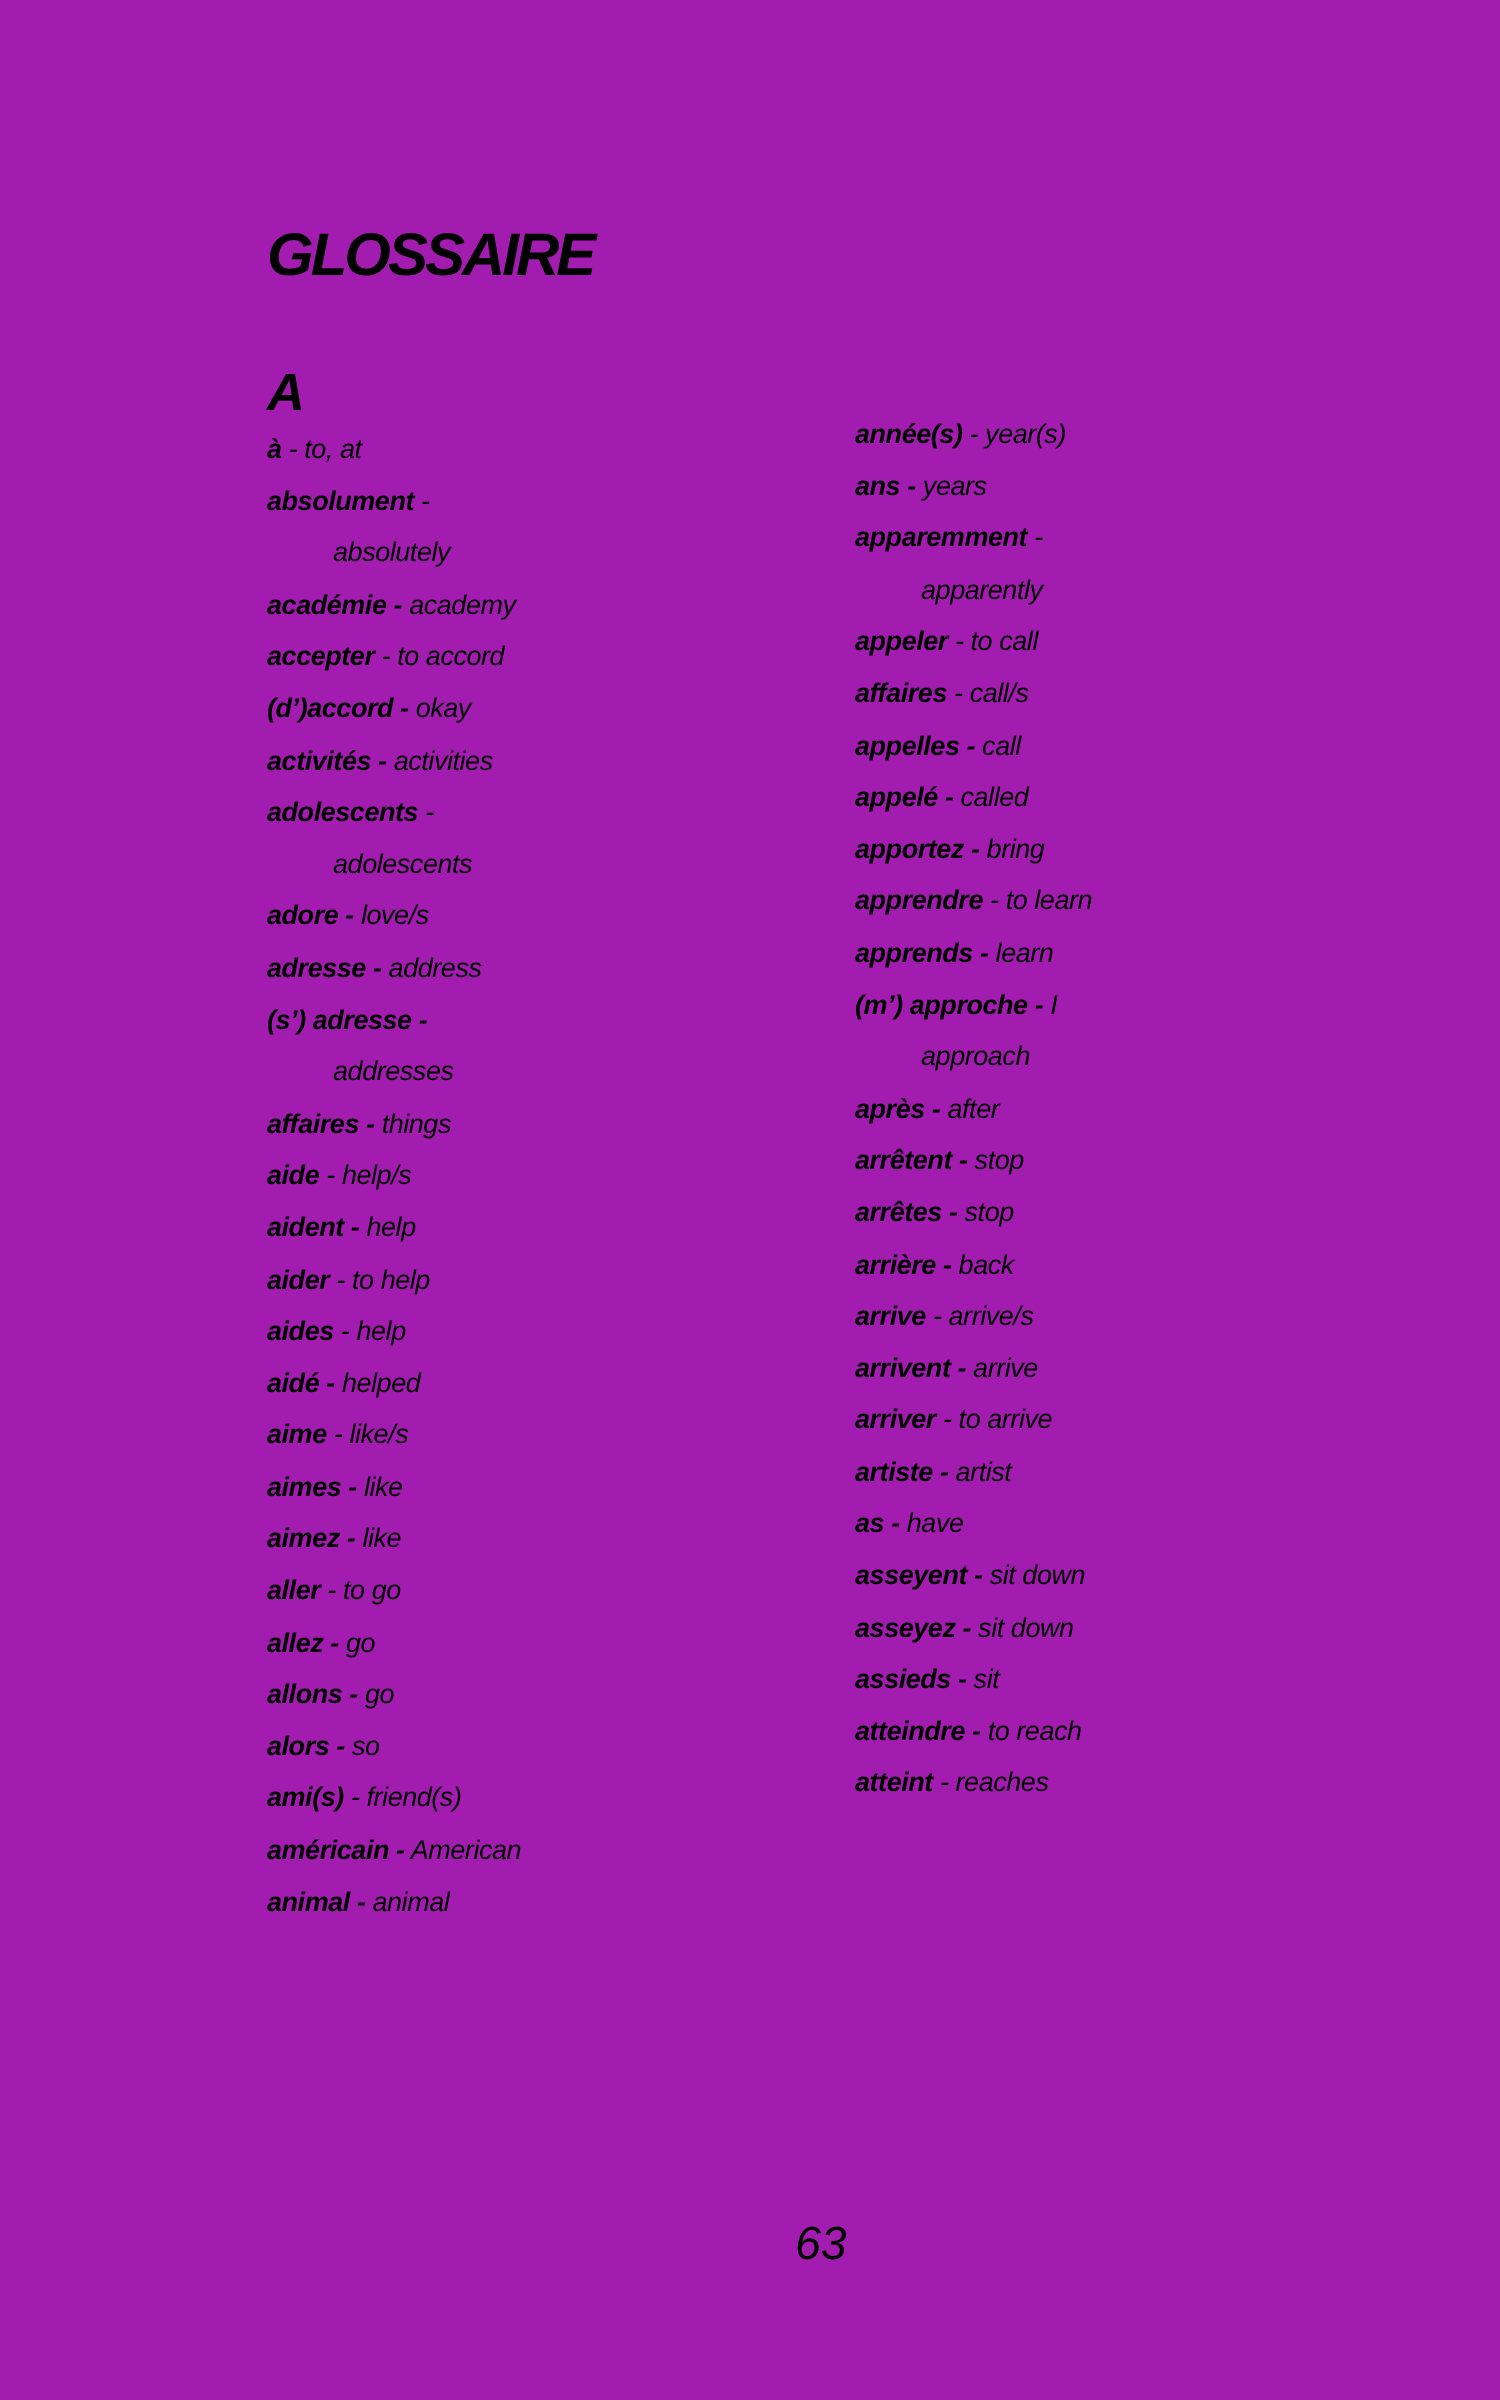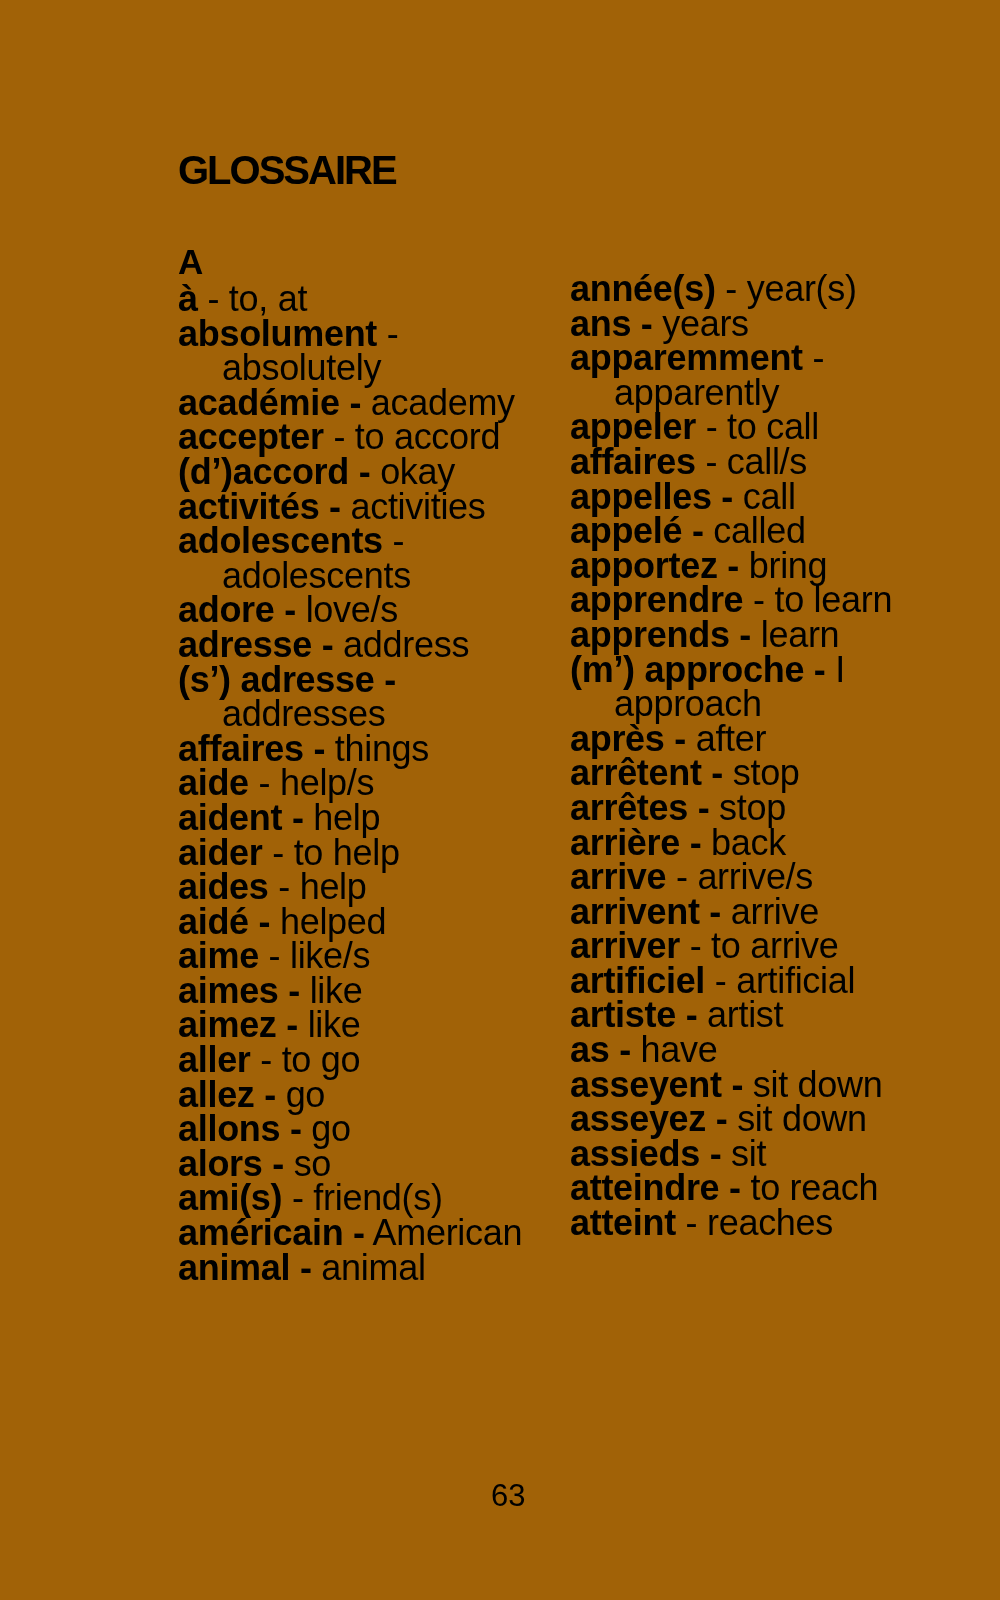--- a/index.html
+++ b/index.html
@@ -11,21 +11,22 @@
     height: 1600px;
     background: #ffffff;
     color: #000000;
     font-family: "Liberation Sans", sans-serif;
     position: relative;
     overflow: hidden;
   }
   .page {
     position: absolute;
     inset: 0;
-    background: #a16207;
+    background: #a21caf;
+    font-style: italic;
   }
   .title {
     position: absolute;
     left: 178px;
     top: 148px;
     margin: 0;
     font-size: 40px;
     font-weight: bold;
     letter-spacing: -2px;
     white-space: nowrap;
@@ -33,21 +34,21 @@
   .letter {
     position: absolute;
     left: 178px;
     top: 242px;
     margin: 0;
     font-size: 35px;
     font-weight: bold;
   }
   .col {
     position: absolute;
-    font-size: 36px;
+    font-size: 18px;
     line-height: 34.6px;
     letter-spacing: -0.3px;
   }
   .col1 {
     left: 178px;
     top: 282px;
     width: 400px;
   }
   .col2 {
     left: 570px;
@@ -57,21 +58,21 @@
   .entry {
     padding-left: 44px;
     text-indent: -44px;
     white-space: nowrap;
   }
   .term {
     font-weight: bold;
   }
   .pagenum {
     position: absolute;
-    left: 491px;
+    left: 530px;
     top: 1478px;
     font-size: 31px;
   }
 </style>
 </head>
 <body>
 
 <div class="page">
   <h1 class="title">GLOSSAIRE</h1>
   <h2 class="letter">A</h2>
@@ -115,21 +116,20 @@
       <div class="entry"><span class="term">apprendre</span> - <span class="def">to learn</span></div>
       <div class="entry"><span class="term">apprends -</span> <span class="def">learn</span></div>
       <div class="entry"><span class="term">(m’) approche -</span> <span class="def">I</span><br><span class="def">approach</span></div>
       <div class="entry"><span class="term">après -</span> <span class="def">after</span></div>
       <div class="entry"><span class="term">arrêtent -</span> <span class="def">stop</span></div>
       <div class="entry"><span class="term">arrêtes -</span> <span class="def">stop</span></div>
       <div class="entry"><span class="term">arrière -</span> <span class="def">back</span></div>
       <div class="entry"><span class="term">arrive</span> - <span class="def">arrive/s</span></div>
       <div class="entry"><span class="term">arrivent -</span> <span class="def">arrive</span></div>
       <div class="entry"><span class="term">arriver</span> - <span class="def">to arrive</span></div>
-      <div class="entry"><span class="term">artificiel</span> - <span class="def">artificial</span></div>
       <div class="entry"><span class="term">artiste -</span> <span class="def">artist</span></div>
       <div class="entry"><span class="term">as -</span> <span class="def">have</span></div>
       <div class="entry"><span class="term">asseyent -</span> <span class="def">sit down</span></div>
       <div class="entry"><span class="term">asseyez -</span> <span class="def">sit down</span></div>
       <div class="entry"><span class="term">assieds -</span> <span class="def">sit</span></div>
       <div class="entry"><span class="term">atteindre -</span> <span class="def">to reach</span></div>
       <div class="entry"><span class="term">atteint</span> - <span class="def">reaches</span></div>
     </div>
   <div class="pagenum">63</div>
 </div>

